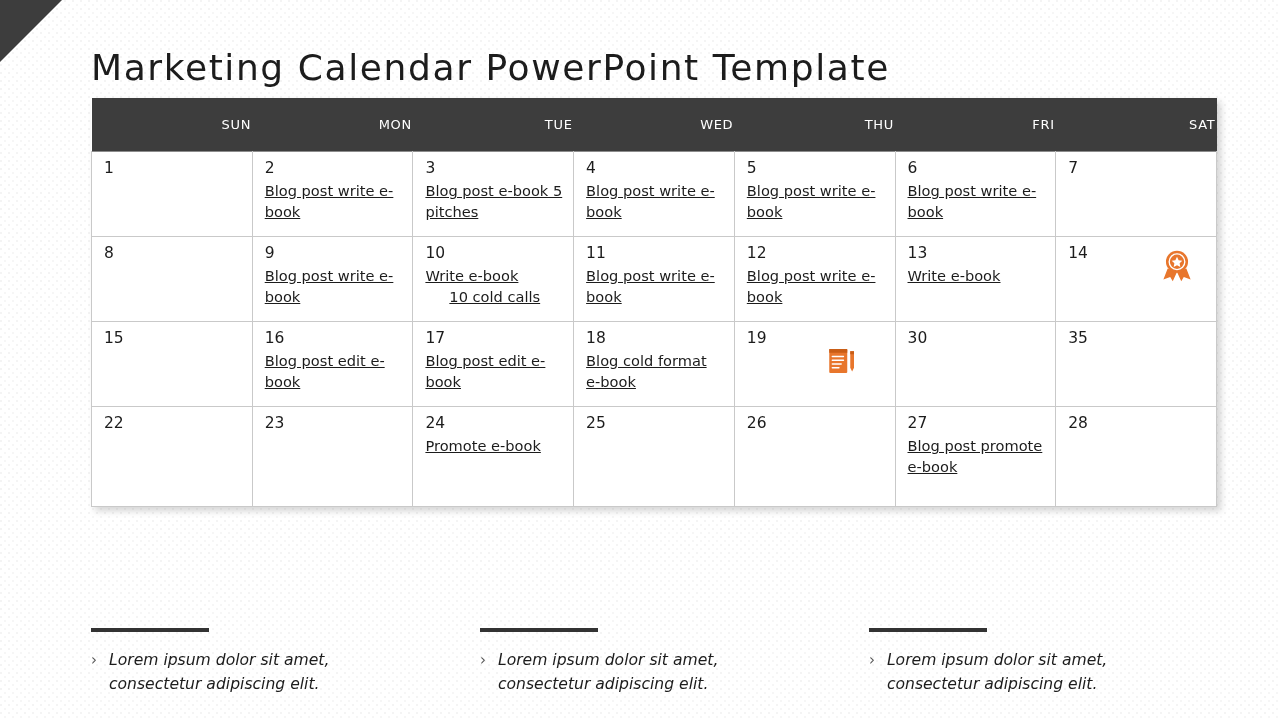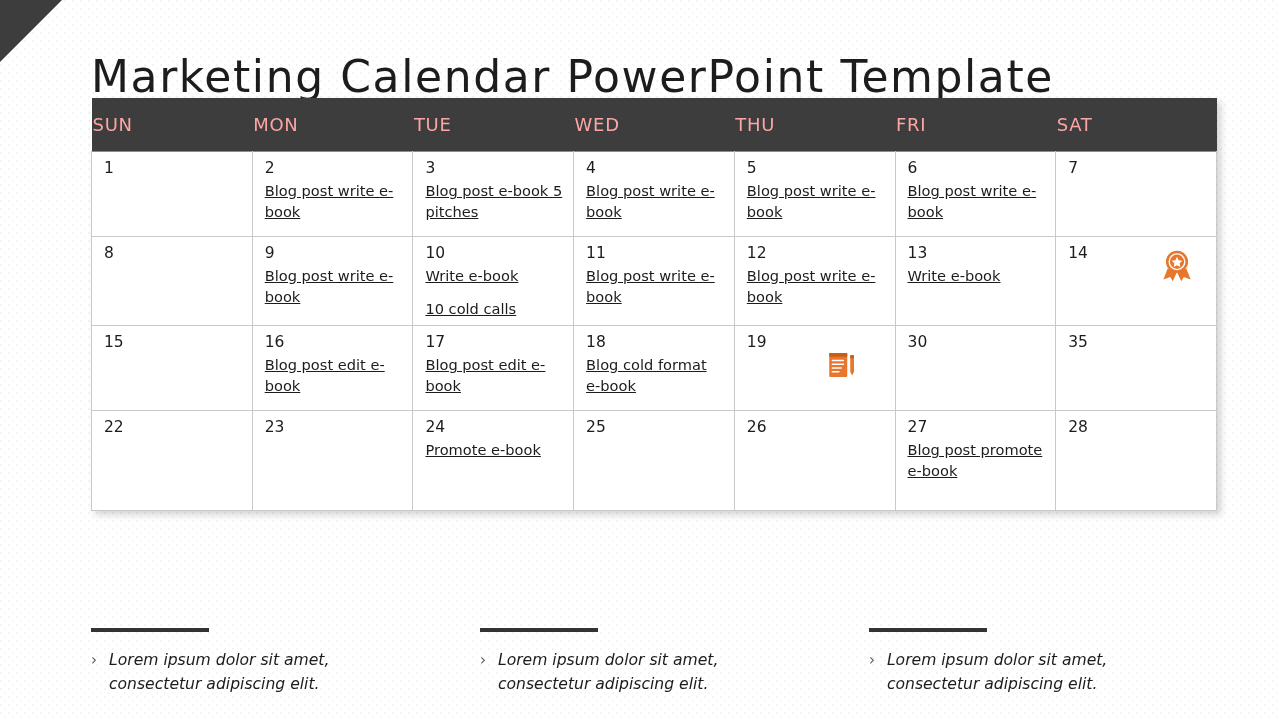--- a/index.html
+++ b/index.html
@@ -32,21 +32,21 @@
     background: #3d3d3d;
     clip-path: polygon(0 0, 100% 0, 0 100%);
     z-index: 5;
   }
 
   
   .page-title {
     position: absolute;
     left: 91px;
     top: 22px;
-    font-size: 44px;
+    font-size: 36px;
     font-weight: 400;
     letter-spacing: 1.6px;
     color: #1c1c1c;
     white-space: nowrap;
     line-height: 1.2;
   }
 
   
   .calendar-wrap {
     position: absolute;
@@ -56,26 +56,26 @@
     box-shadow: 4px 4px 7px rgba(0,0,0,0.17);
   }
   table.calendar {
     width: 100%;
     border-collapse: collapse;
     table-layout: fixed;
     background: #ffffff;
   }
   table.calendar th {
     background: #3d3d3d;
-    color: #fca5a5;
+    color: #ffffff;
     font-weight: 400;
-    font-size: 18px;
+    font-size: 13px;
     letter-spacing: 0.7px;
     height: 51px;
-    text-align: left;
+    text-align: right;
     vertical-align: middle;
     border: none;
   }
   table.calendar td {
     border: 1px solid #c9c9c9;
     border-top: 1px solid #8c8c8c;
     vertical-align: top;
     padding: 8px 9px 6px 12px;
     height: 70px;
     background: #ffffff;
@@ -95,21 +95,21 @@
     display: block;
     margin-bottom: 3px;
   }
   .day-task {
     font-size: 14.6px;
     line-height: 1.42;
     color: #1c1c1c;
     display: block;
     text-decoration: underline;
   }
-  .day-task + .day-task { margin-top: 12px; }
+  .day-task + .day-task { margin-top: 0; text-align: center; }
 
   
   .cell-icon {
     position: absolute;
     right: 22px;
     top: 12px;
     width: 34px;
     height: 34px;
     pointer-events: none;
   }

